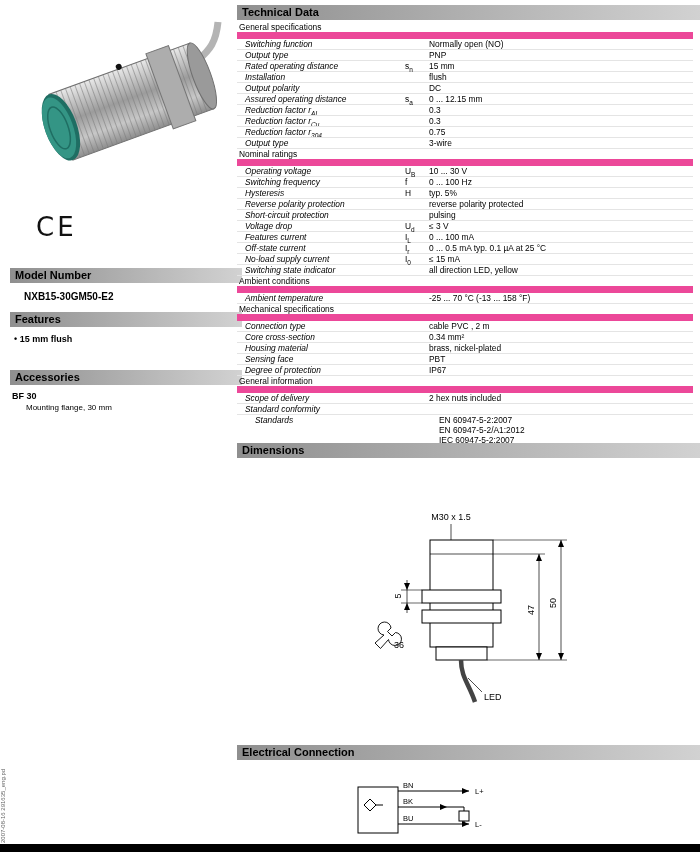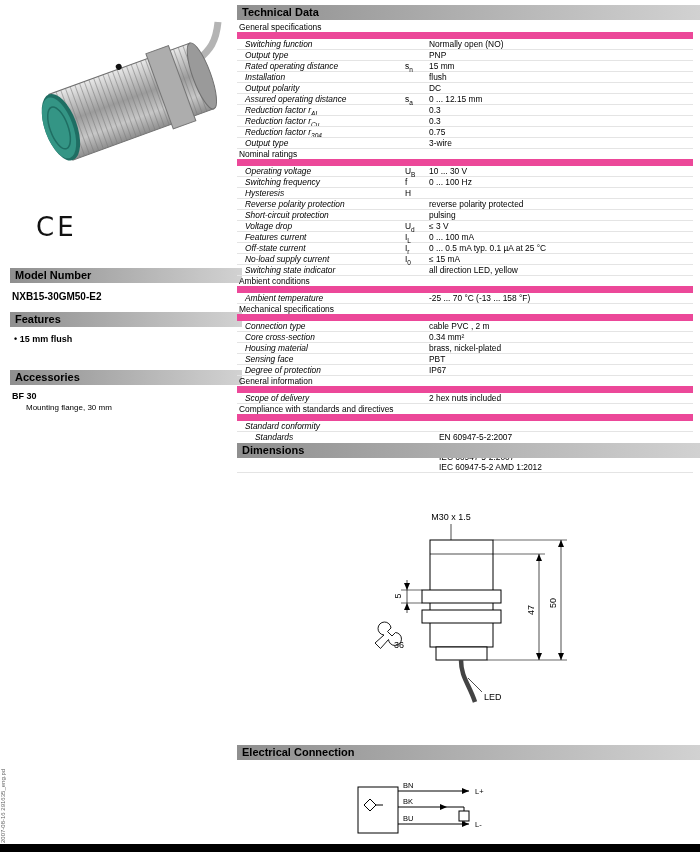--- a/index.html
+++ b/index.html
@@ -66,21 +66,21 @@
     <ellipse cx="43" cy="95" rx="14" ry="32" fill="#349585"></ellipse>
     <ellipse cx="43" cy="95" rx="9" ry="22" fill="none" stroke="#1f6e63" stroke-width="1.5"></ellipse>
 
     <circle cx="120" cy="58" r="3" fill="#111"></circle>
   </g>
 </svg>
 
 <div class="abs ce" style="left:36px;top:212px;">CE</div>
 
 <div class="abs bar" style="left:10px;top:268px;width:222px;">Model Number</div>
-<div class="abs model-value" style="left:12px;top:291px;">NXB15-30GM50-E2</div>
+<div class="abs model-value" style="left:24px;top:291px;">NXB15-30GM50-E2</div>
 
 <div class="abs bar" style="left:10px;top:312px;width:222px;">Features</div>
 <div class="abs feature-item" style="left:14px;top:334px;">
   <span>•&nbsp;</span><span>15 mm flush</span>
 </div>
 
 <div class="abs bar" style="left:10px;top:370px;width:222px;">Accessories</div>
 <div class="abs acc-name" style="left:12px;top:391px;">BF 30</div>
 <div class="abs acc-desc" style="left:12px;top:403px;padding-left:14px;">Mounting flange, 30 mm</div>
 
@@ -144,20 +144,21 @@
       <span class="tval">10 ... 30 V</span>
     </div>
     <div class="trow">
       <span class="tlabel">Switching frequency</span>
       <span class="tsym">f</span>
       <span class="tval">0 ... 100 Hz</span>
     </div>
     <div class="trow">
       <span class="tlabel">Hysteresis</span>
       <span class="tsym">H</span>
+      <span class="tval">typ. 5%</span>
     </div>
     <div class="trow">
       <span class="tlabel">Reverse polarity protection</span>
       <span class="tsym"></span>
       <span class="tval">reverse polarity protected</span>
     </div>
     <div class="trow">
       <span class="tlabel">Short-circuit protection</span>
       <span class="tsym"></span>
       <span class="tval">pulsing</span>
@@ -218,21 +219,20 @@
       <span class="tlabel">Degree of protection</span>
       <span class="tsym"></span>
       <span class="tval">IP67</span>
     </div>
     <div class="trow thead-row">General information</div>
     <div class="trow">
       <span class="tlabel">Scope of delivery</span>
       <span class="tsym"></span>
       <span class="tval">2 hex nuts included</span>
     </div>
-    <div class="trow thead-row">Compliance with standards and directives</div>
     <div class="trow">
       <span class="tlabel">Standard conformity</span>
       <span class="tsym"></span>
       <span class="tval"></span>
     </div>
     <div class="trow indent2">
       <span class="tlabel">Standards</span>
       <span class="tsym"></span>
       <span class="tval">EN 60947-5-2:2007
 EN 60947-5-2/A1:2012

